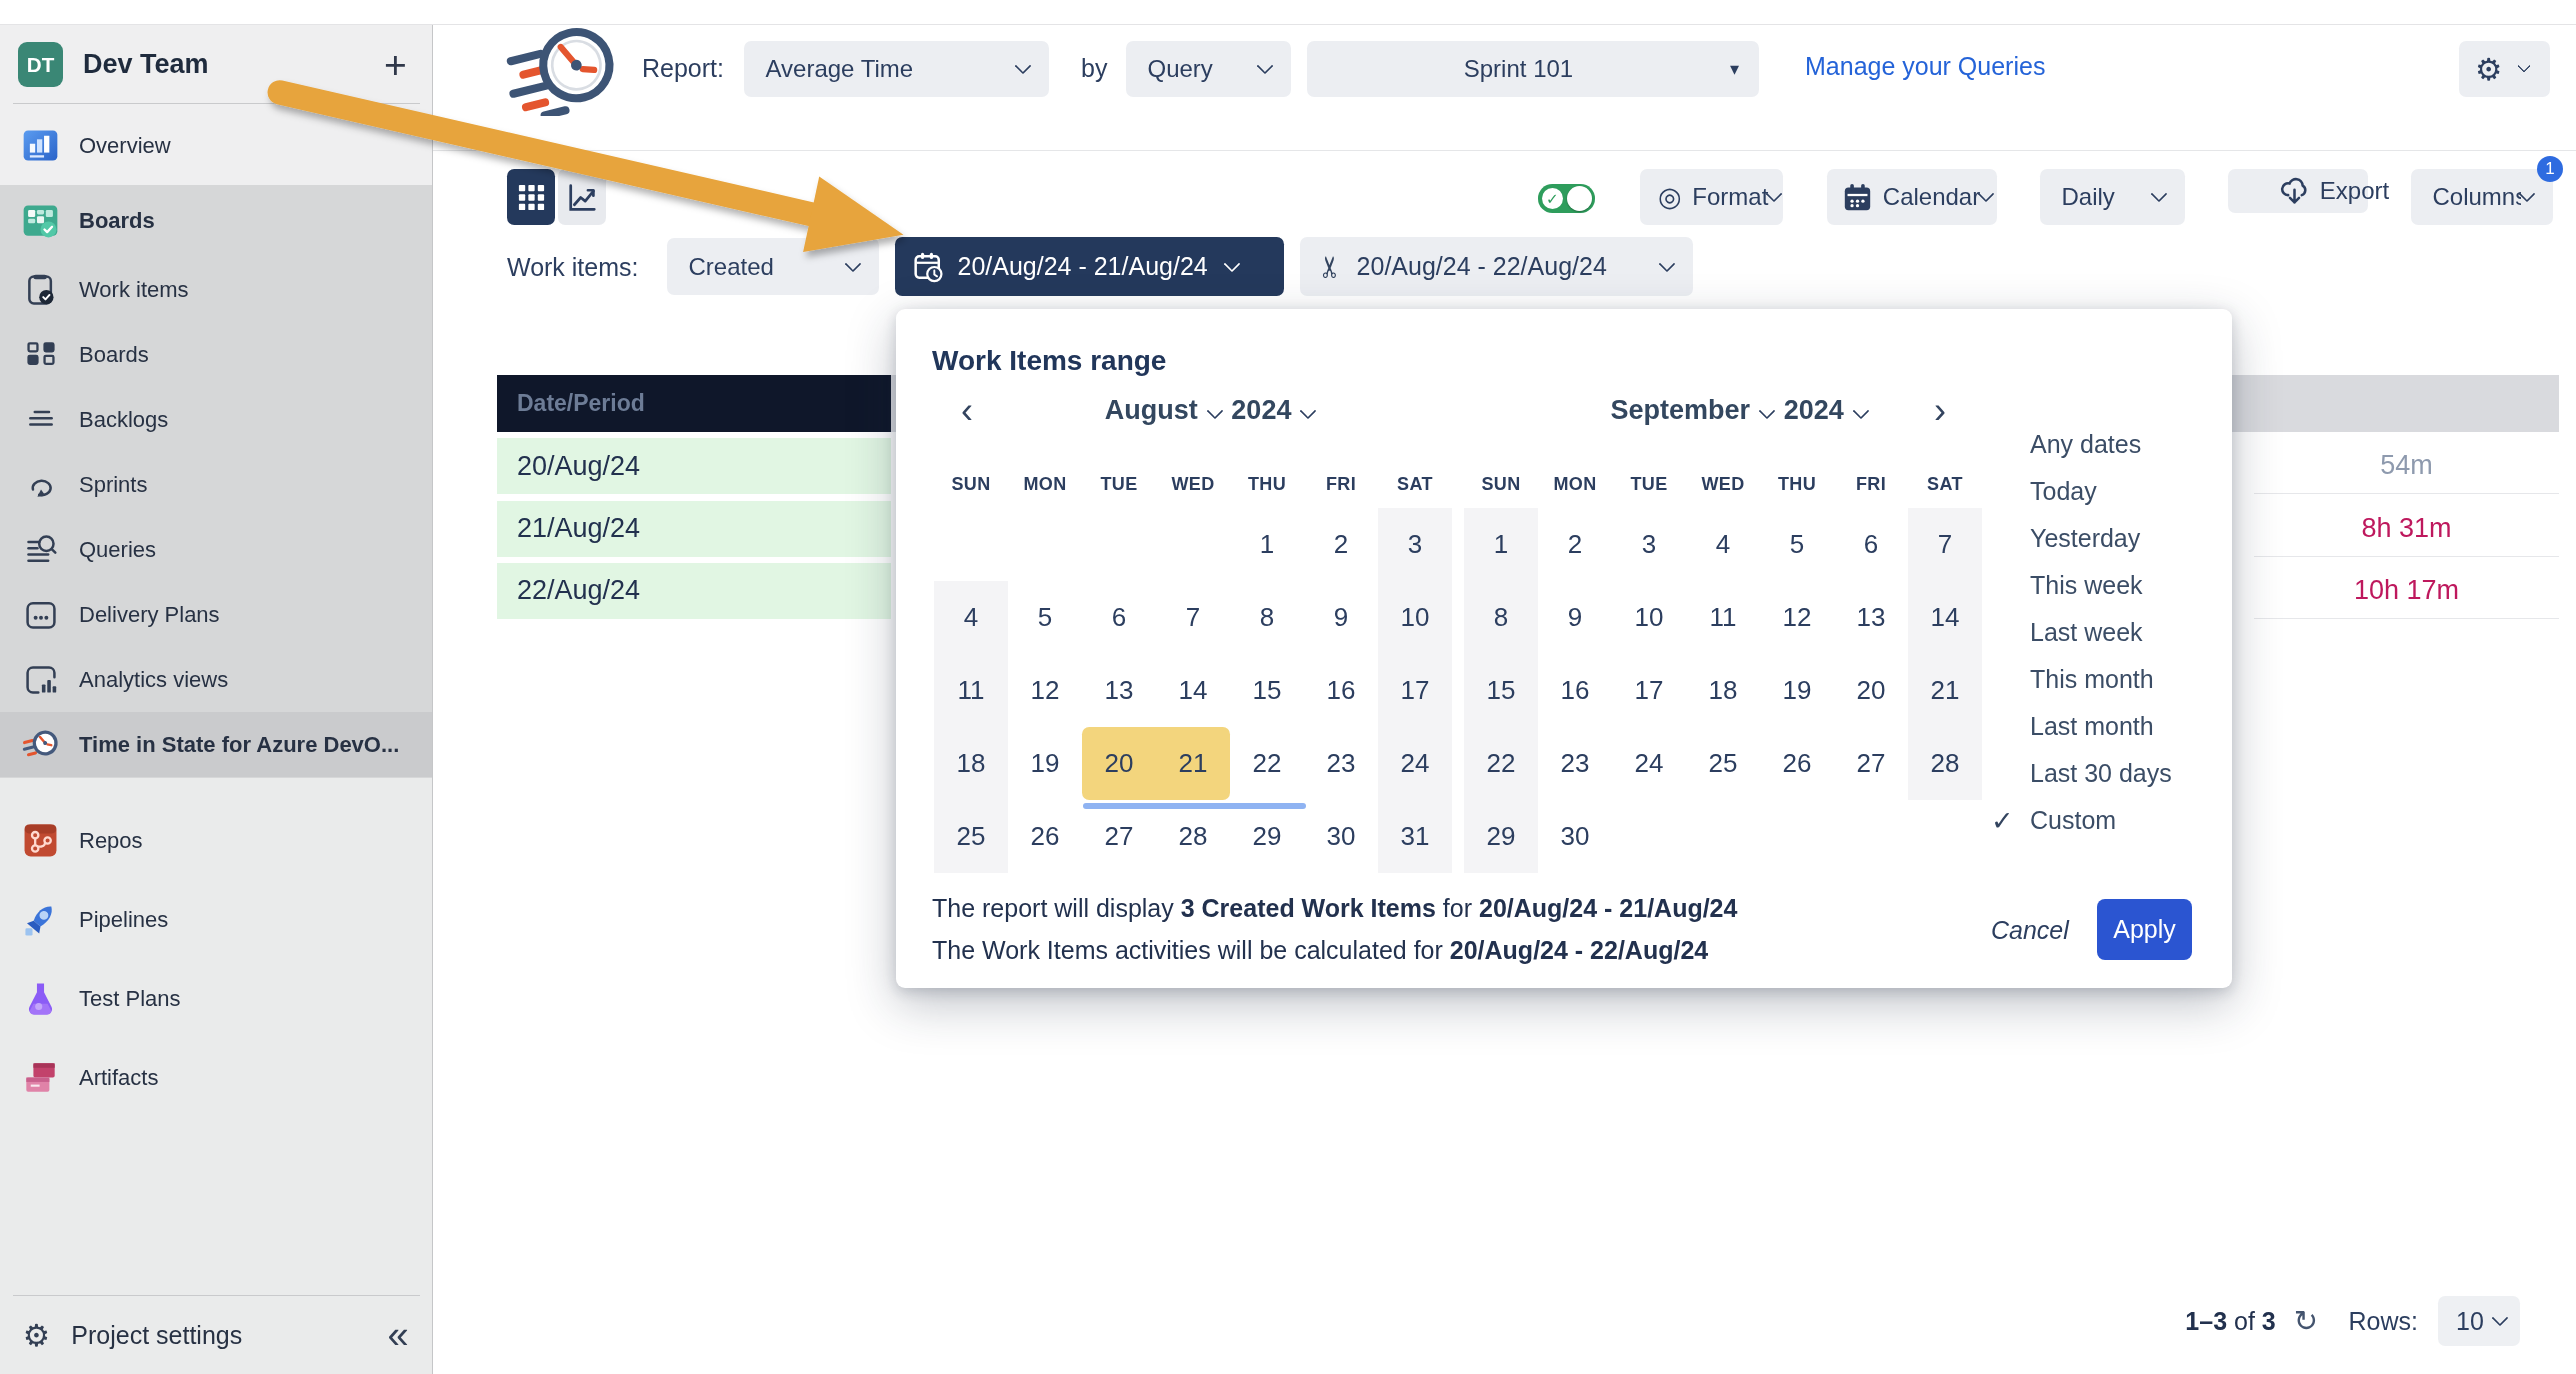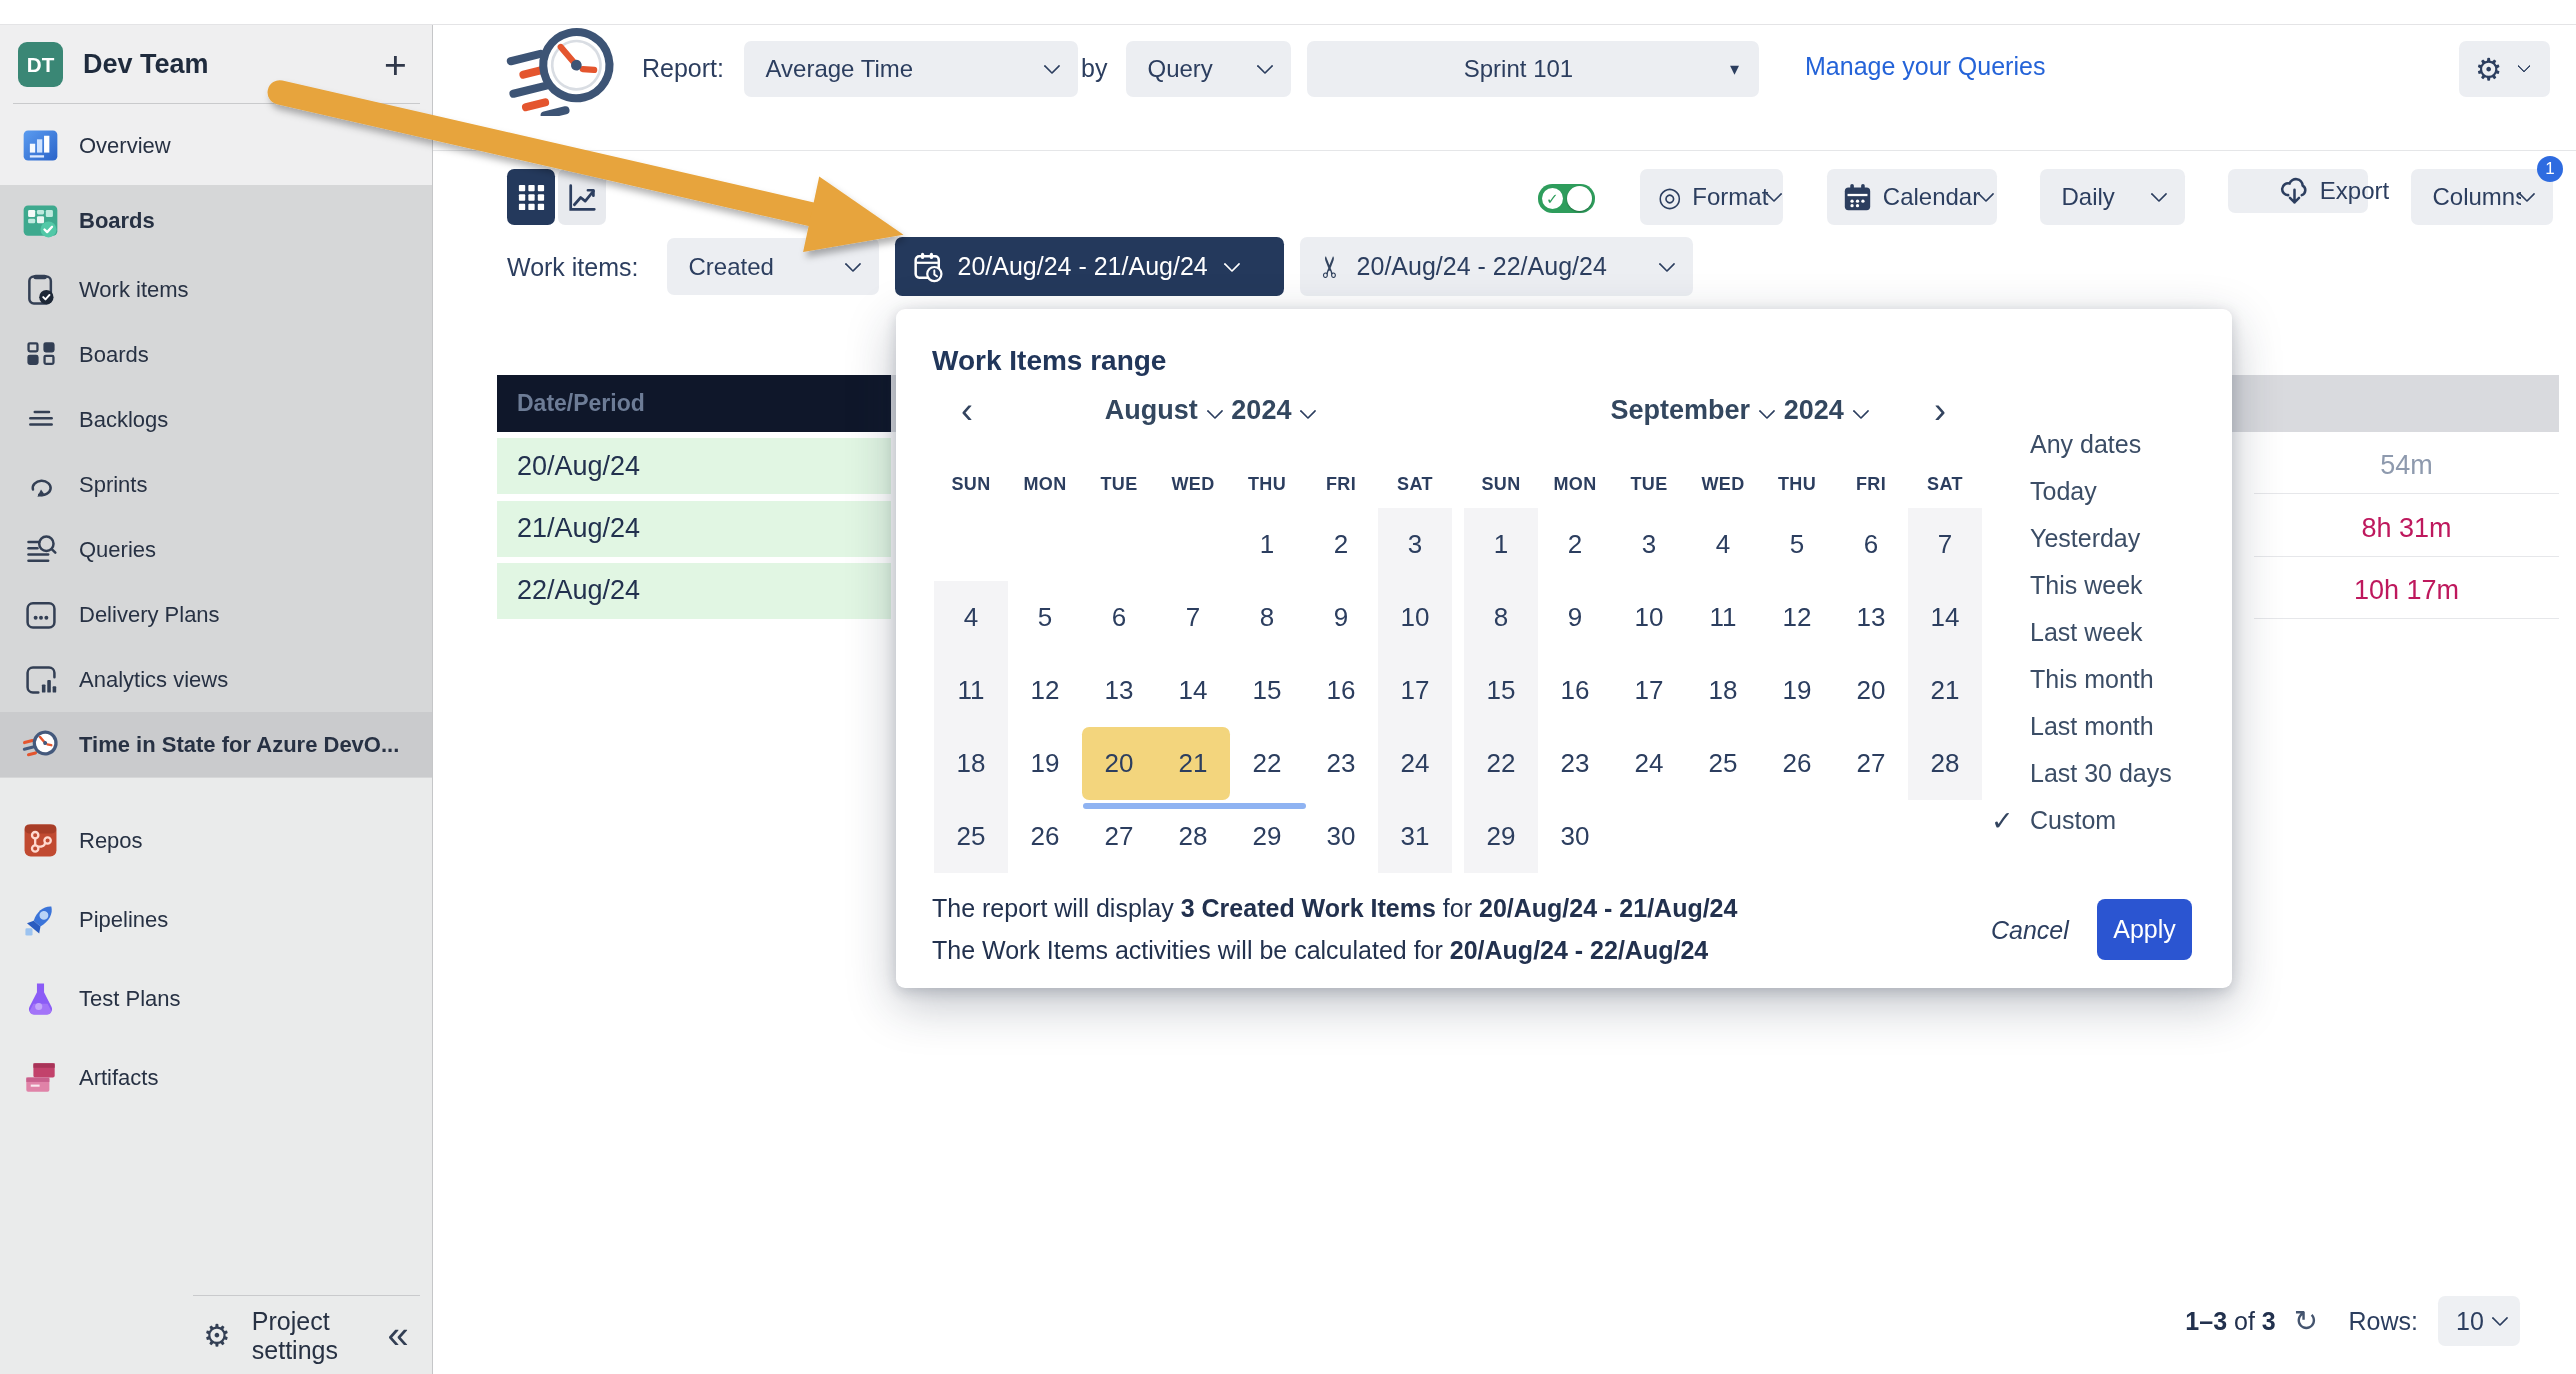--- a/index.html
+++ b/index.html
@@ -7,21 +7,21 @@
     font-family:"Liberation Sans","DejaVu Sans",sans-serif;color:var(--navy);background:#fff;}
   :root{
     --navy:#24395c; --text:#273143; --chip:#eceef2; --link:#2463d8;
   }
   .topstrip{position:absolute;top:0;left:0;right:0;height:24px;background:#fff;border-bottom:0.9px solid #e4e4e6;z-index:60;}
 
   
   .sidebar{position:absolute;top:24px;left:0;width:432px;height:1351px;background:#eaebeb;border-right:0.9px solid #c5c6c8;z-index:10;display:flex;flex-direction:column;}
   .sb-top{background:#efeff0;height:161px;box-sizing:border-box;padding-top:9px;}
   .sb-mid{background:#d6d7d8;height:593px;box-sizing:border-box;}
-  .sb-bottom{background:#eaebeb;flex:1;display:flex;flex-direction:row;box-sizing:border-box;padding-top:23px;}
+  .sb-bottom{background:#eaebeb;flex:1;display:flex;flex-direction:column;box-sizing:border-box;padding-top:23px;}
   .team-row{display:flex;align-items:center;height:63px;padding:0 18px;}
   .avatar{width:45px;height:45px;border-radius:9px;background:#3a8775;color:#fff;display:flex;align-items:center;justify-content:center;font-size:20.6px;font-weight:700;}
   .team-name{font-size:27px;font-weight:700;color:#1f2b3d;margin-left:20px;flex:1;}
   .plus{font-size:39px;font-weight:300;color:#30384a;padding-right:7.2px;line-height:36px;}
   .sb-divider{height:0.9px;background:#c9cacc;margin:7.2px 12.5px 9px 12.5px;}
   .sb-item{display:flex;align-items:center;padding-left:20px;font-size:22px;color:#273143;cursor:pointer;}
   .sb-item .ic{width:41px;height:41px;display:flex;align-items:center;justify-content:center;flex:none;}
   .sb-item .lb{margin-left:18px;white-space:nowrap;overflow:hidden;text-overflow:ellipsis;}
   .it-top{height:65px;}
   .it-mid{height:65px;}
@@ -330,21 +330,21 @@
       <line x1="22" y1="84" x2="44" y2="84" stroke="#e4552e" stroke-width="9" stroke-linecap="round"></line>
       <line x1="40" y1="98" x2="64" y2="98" stroke="#3d5475" stroke-width="9" stroke-linecap="round"></line>
       <circle cx="88" cy="52" r="37" fill="#fff" stroke="#3d5475" stroke-width="9"></circle>
       <circle cx="88" cy="52" r="27" fill="none" stroke="#d9dde3" stroke-width="3"></circle>
       <line x1="88" y1="52" x2="76" y2="28" stroke="#e4552e" stroke-width="7" stroke-linecap="round"></line>
       <line x1="94" y1="58" x2="106" y2="62" stroke="#e4552e" stroke-width="7" stroke-linecap="round"></line>
       <circle cx="88" cy="52" r="6" fill="#3d5475"></circle>
     </g>
   </svg>
   <div class="report-label">Report:</div>
-  <div class="chip" style="left:744px;top:41px;width:334px;height:56px;">
+  <div class="chip" style="left:744px;top:41px;width:305px;height:56px;">
     <span class="pad">Average Time</span>
     <span class="cv"></span>
   </div>
   <div class="lbl" style="left:1081px;top:54px;">by</div>
   <div class="chip" style="left:1126px;top:41px;width:165px;height:56px;">
     <span class="pad">Query</span>
     <span class="cv"></span>
   </div>
   <div class="chip" style="left:1307px;top:41px;width:452px;height:56px;">
     <span style="flex:1;text-align:center;">Sprint 101</span>

